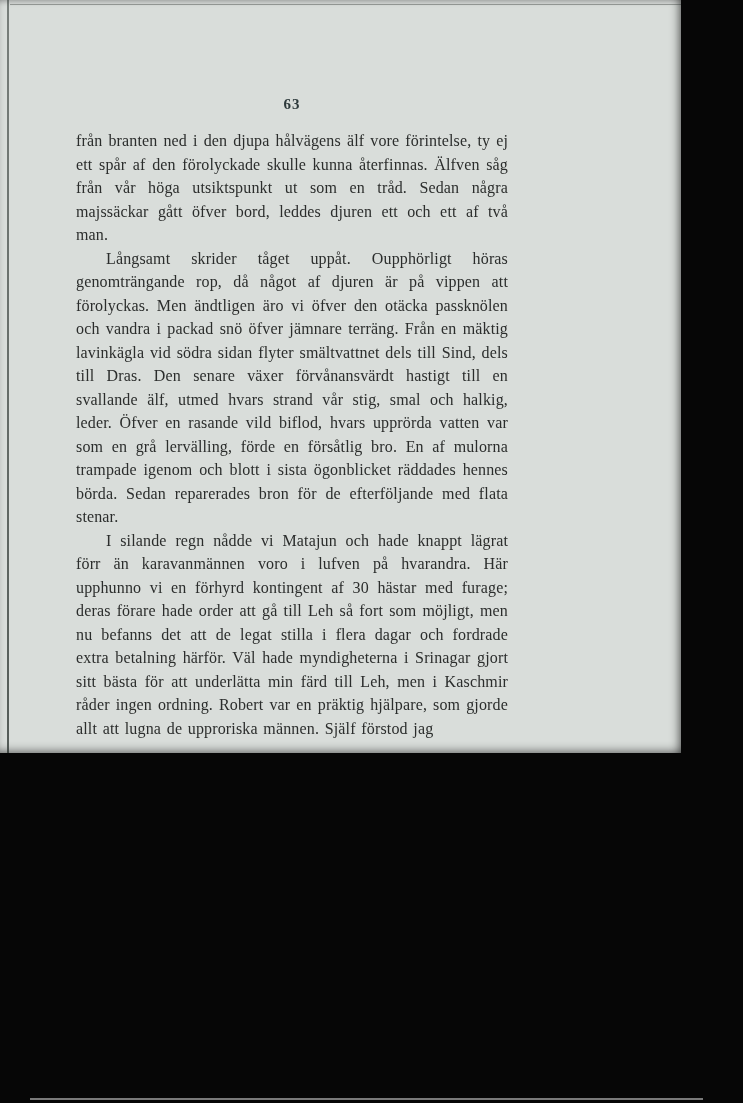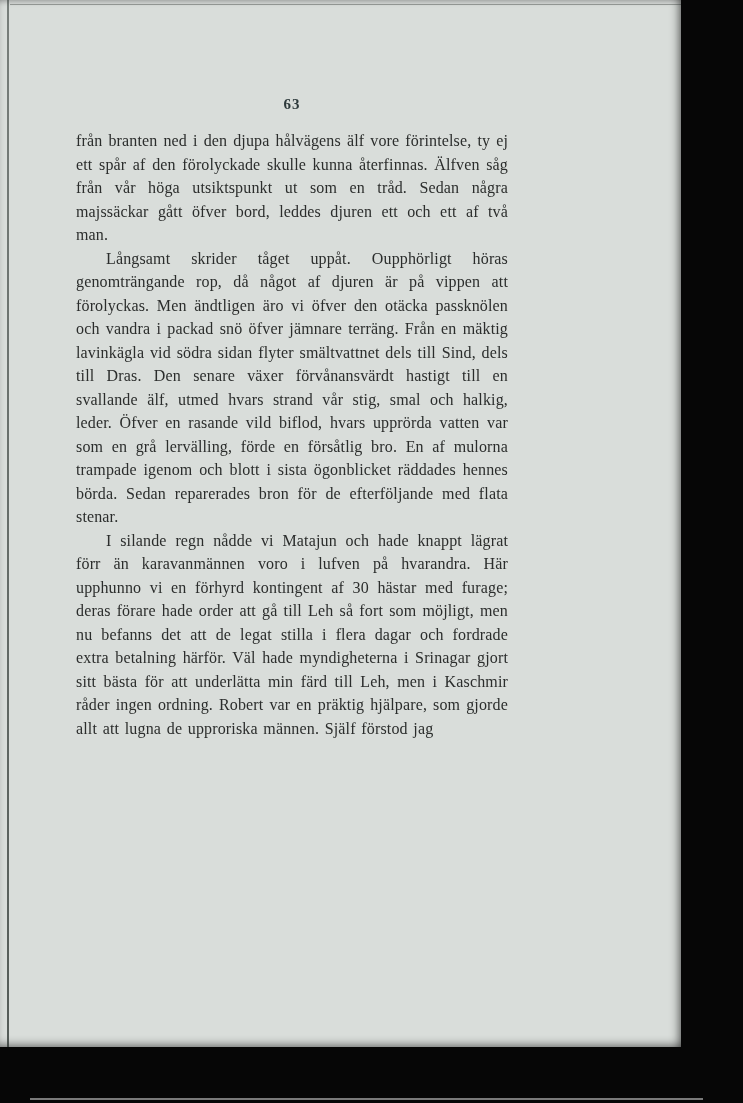--- a/index.html
+++ b/index.html
@@ -12,21 +12,21 @@
     background: #060606;
     position: relative;
     overflow: hidden;
     font-family: "Liberation Serif", "DejaVu Serif", serif;
   }
   .scan-page {
     position: absolute;
     left: 0;
     top: 0;
     width: 681px;
-    height: 1047px;
+    height: 753px;
     background: #d9ddda;
     box-shadow:
       inset -7px 0 10px -5px rgba(0,0,0,0.55),
       inset 0 -7px 10px -5px rgba(0,0,0,0.45),
       inset 0 6px 6px -5px rgba(0,0,0,0.25);
   }
   
   .left-gutter-line {
     position: absolute;
     left: 7px;

